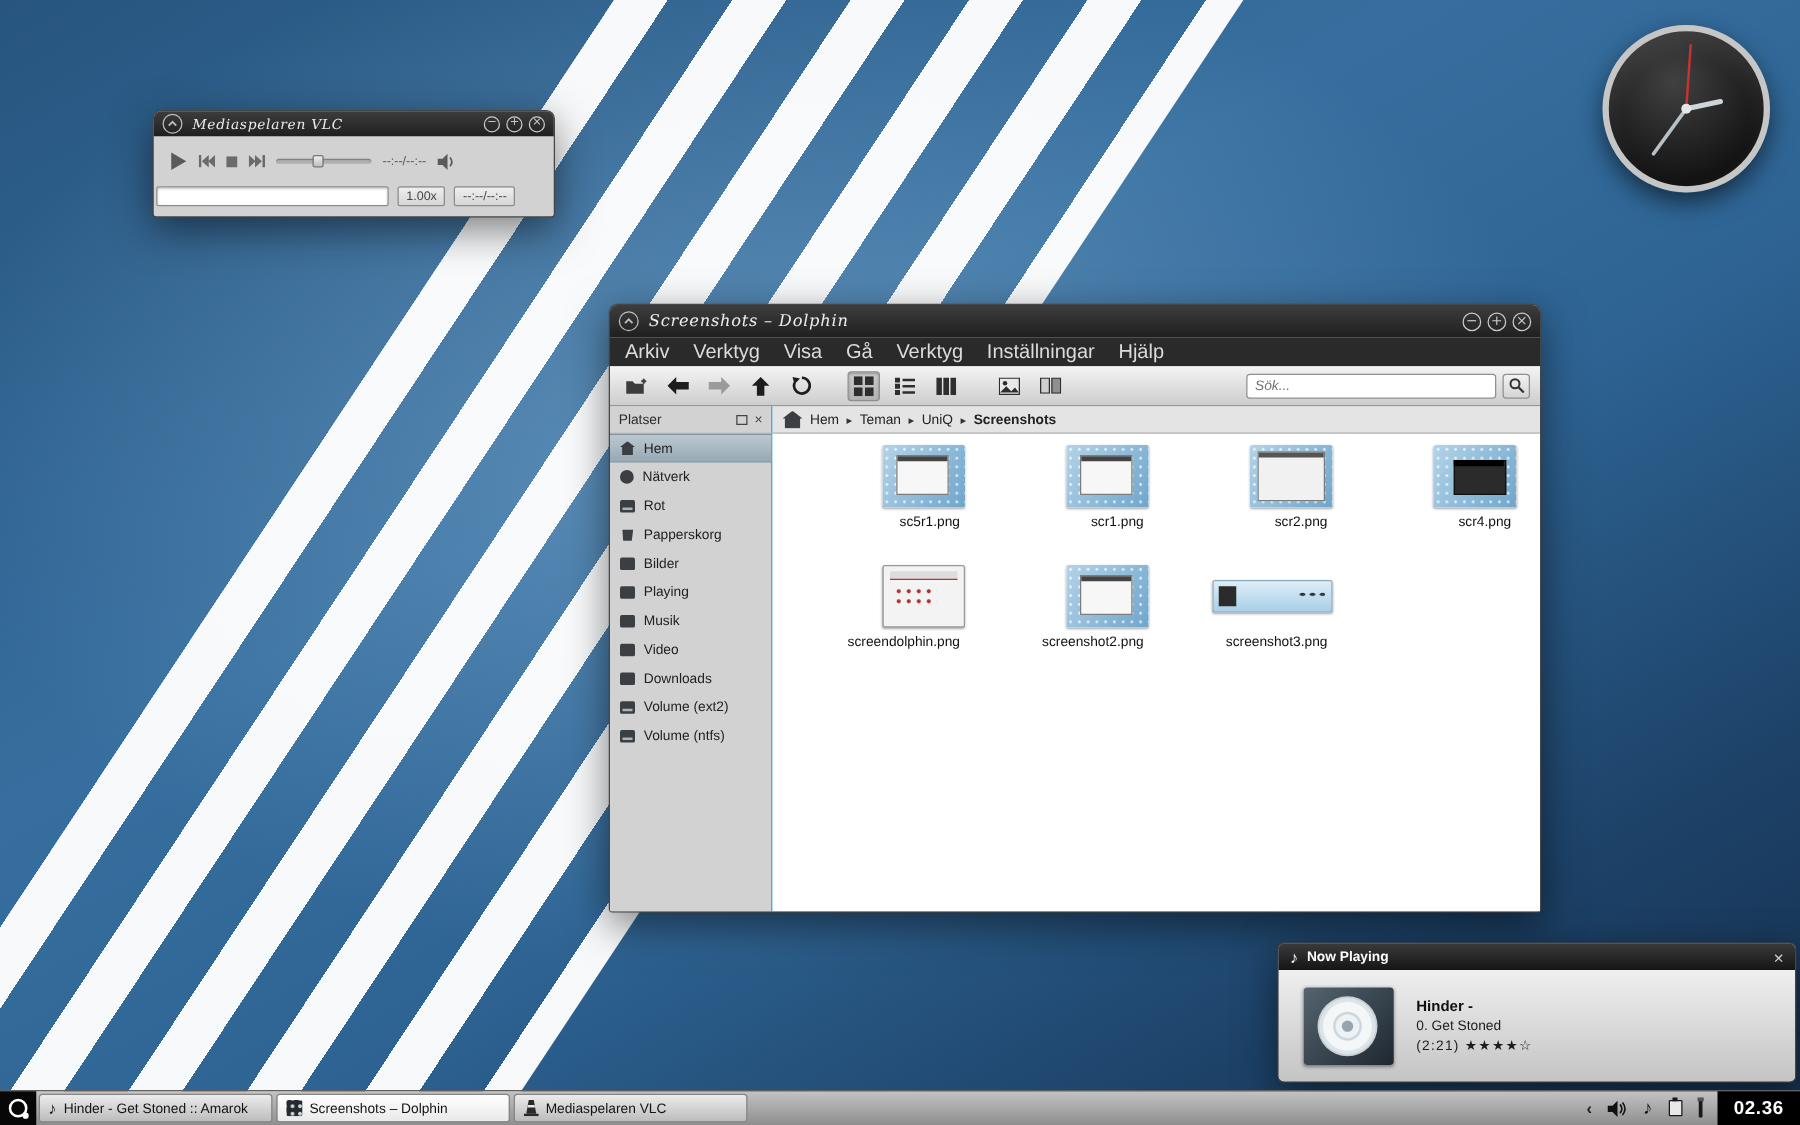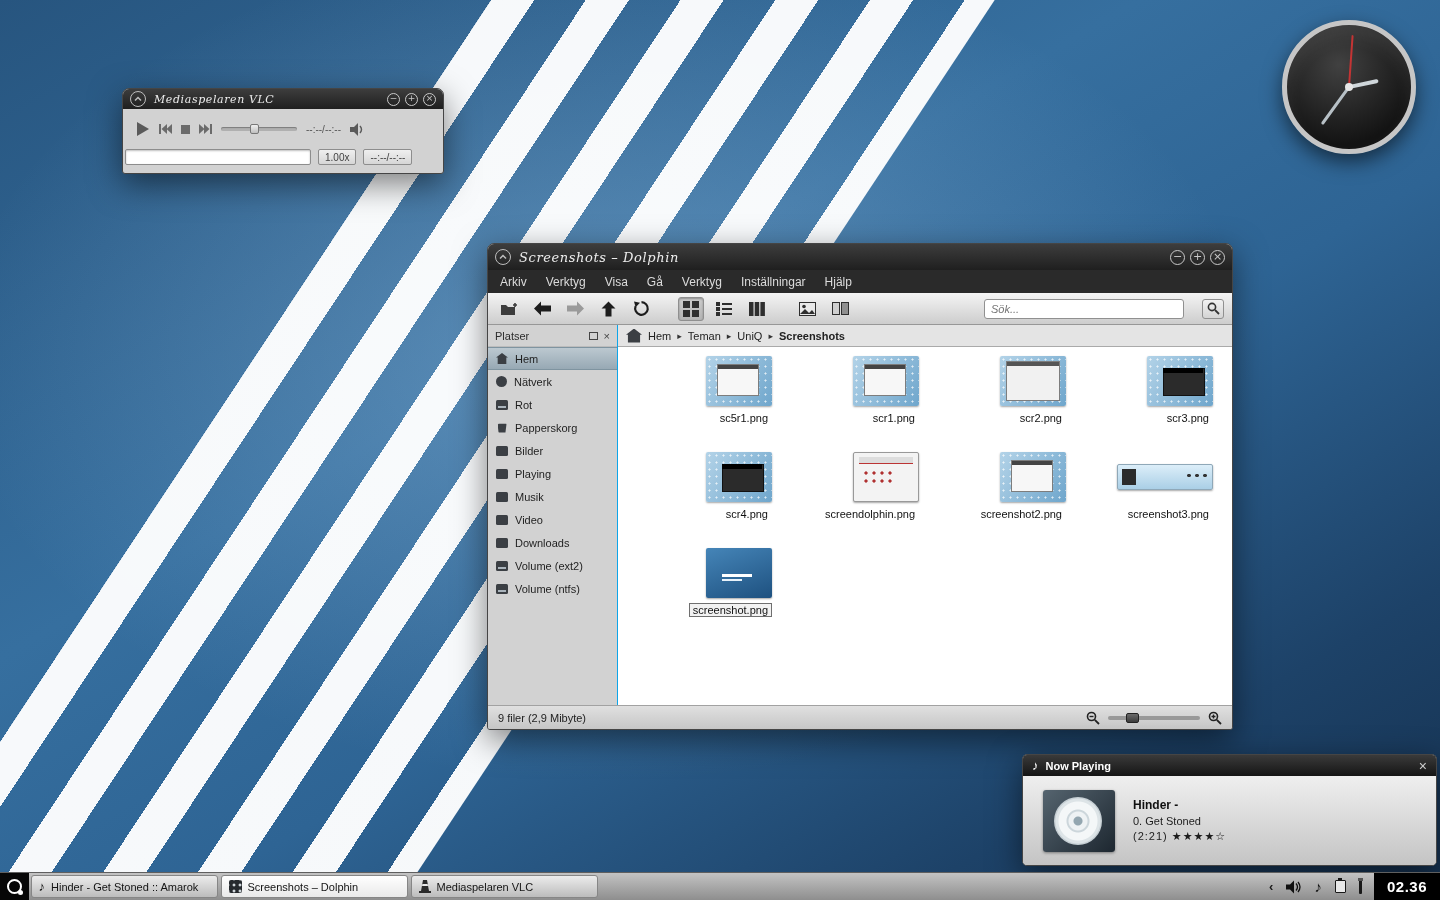--- a/index.html
+++ b/index.html
@@ -44,26 +44,26 @@
 .hand.hour{width:4px;height:30px;background:#cfd6da;transform:translateX(-50%) rotate(78deg)}
 .hand.minute{width:3px;height:46px;background:#b7c0c6;transform:translateX(-50%) rotate(216deg)}
 .hand.second{width:2px;height:52px;background:#c33434;transform:translateX(-50%) rotate(4deg)}
 .clock .pin{position:absolute;left:50%;top:50%;width:8px;height:8px;margin:-4px 0 0 -4px;border-radius:50%;background:#e6e6e6}
 
 
 .dolphin{left:487px;top:243px;width:746px;height:487px;display:flex;flex-direction:column}
 .dolphin .titlebar{height:26px}
 .dolphin .title{font-size:13px}
 .menubar{height:23px;background:#2a2a2a;display:flex;align-items:center;padding:0 12px;gap:19px}
-.menu-item{color:#dcdcdc;font-size:12px}
+.menu-item{color:#dcdcdc;font-size:16px}
 .toolbar{height:32px;background:linear-gradient(#f4f4f4,#cdcdcd);border-bottom:1px solid #979797;display:flex;align-items:center;padding:0 8px;gap:7px}
 .tbtn{width:26px;height:24px;display:flex;align-items:center;justify-content:center;border-radius:3px;flex:none}
 .tbtn.pressed{background:rgba(0,0,0,.14);box-shadow:inset 0 1px 2px rgba(0,0,0,.3);border:1px solid #8f8f8f}
 .tb-gap{width:10px;flex:none}
-.searchwrap{margin-left:auto;display:flex;align-items:flex-start;gap:18px}
+.searchwrap{margin-left:auto;display:flex;align-items:flex-start;gap:5px}
 .search-input{width:200px;height:20px;border:1px solid #909090;border-radius:3px;background:#fff;font-size:11px;font-style:italic;color:#888;padding:0 6px}
 .search-btn{width:22px;height:20px;border:1px solid #909090;border-radius:3px;background:linear-gradient(#f2f2f2,#d4d4d4);display:flex;align-items:center;justify-content:center}
 .dolphin-body{flex:1;display:flex;min-height:0}
 .sidebar{width:130px;background:#d2d2d2;border-right:1px solid #0ea5e9;display:flex;flex-direction:column;font-size:11px}
 .sidebar-header{height:22px;display:flex;align-items:center;padding:0 7px;color:#2c2c2c;border-bottom:1px solid #bcbcbc}
 .sidebar-header .sp{margin-left:auto;display:flex;gap:6px;align-items:center;color:#444}
 .float-ico{width:9px;height:8px;border:1.5px solid #444}
 .place{height:23px;display:flex;align-items:center;gap:7px;padding:0 8px;color:#1e1e1e}
 .place.selected{background:linear-gradient(#bcc8d0,#97a9b4);border-top:1px solid #7f94a0;border-bottom:1px solid #7f94a0}
 .pi{width:12px;height:10px;background:#3b3f44;border-radius:1.5px;flex:none;position:relative}
@@ -406,79 +406,45 @@
           <figure class="file">
               <span class="thumbbox">
                 <span class="thumb v-gray"></span>
               </span>
               <figcaption class="fname">scr2.png</figcaption>
             </figure>
           <figure class="file">
               <span class="thumbbox">
                 <span class="thumb v-dark"></span>
               </span>
-              <figcaption class="fname">scr3.png</figcaption>
-            </figure>
-          <figure class="file">
-              <span class="thumbbox">
-                <span class="thumb v-dark"></span>
-              </span>
               <figcaption class="fname">scr4.png</figcaption>
             </figure>
           <figure class="file">
               <span class="thumbbox">
                 <span class="thumb v-white"></span>
               </span>
               <figcaption class="fname">screendolphin.png</figcaption>
             </figure>
           <figure class="file">
               <span class="thumbbox">
                 <span class="thumb v-blue"></span>
               </span>
               <figcaption class="fname">screenshot2.png</figcaption>
             </figure>
           <figure class="file">
               <span class="thumbbox">
                 <span class="thumb v-wide"></span>
               </span>
               <figcaption class="fname">screenshot3.png</figcaption>
-            </figure>
-          <figure class="file selected">
-              <span class="thumbbox">
-                <span class="thumb v-desktop"></span>
-              </span>
-              <figcaption class="fname">screenshot.png</figcaption>
             </figure>
         </div>
       </div>
     </div>
   </div>
 
-  <div class="statusbar">
-    <span>9 filer (2,9 Mibyte)</span>
-    <span class="zoomctl">
-      <span>
-        <svg width="14" height="14" viewBox="0 0 14 14">
-            <circle cx="5.5" cy="5.5" r="4" fill="none" stroke="#222" stroke-width="1.6"></circle>
-            <path d="M3.5 5.5 h4" stroke="#222" stroke-width="1.4"></path>
-            <path d="M8.8 8.8 L13 13" stroke="#222" stroke-width="1.8"></path>
-          </svg>
-      </span>
-      <span class="zslider">
-          <span class="zh"></span>
-        </span>
-      <span>
-        <svg width="14" height="14" viewBox="0 0 14 14">
-            <circle cx="5.5" cy="5.5" r="4" fill="none" stroke="#222" stroke-width="1.6"></circle>
-            <path d="M3.5 5.5 h4 M5.5 3.5 v4" stroke="#222" stroke-width="1.4"></path>
-            <path d="M8.8 8.8 L13 13" stroke="#222" stroke-width="1.8"></path>
-          </svg>
-      </span>
-    </span>
-  </div>
 </div>
 
 <div class="window nowplaying">
   <div class="np-header">
     <span style="color:#fff;font-size:13px">♪</span>
     <span class="np-title">Now Playing</span>
     <span class="np-close">×</span>
   </div>
   <div class="np-body">
     <span class="cd">

